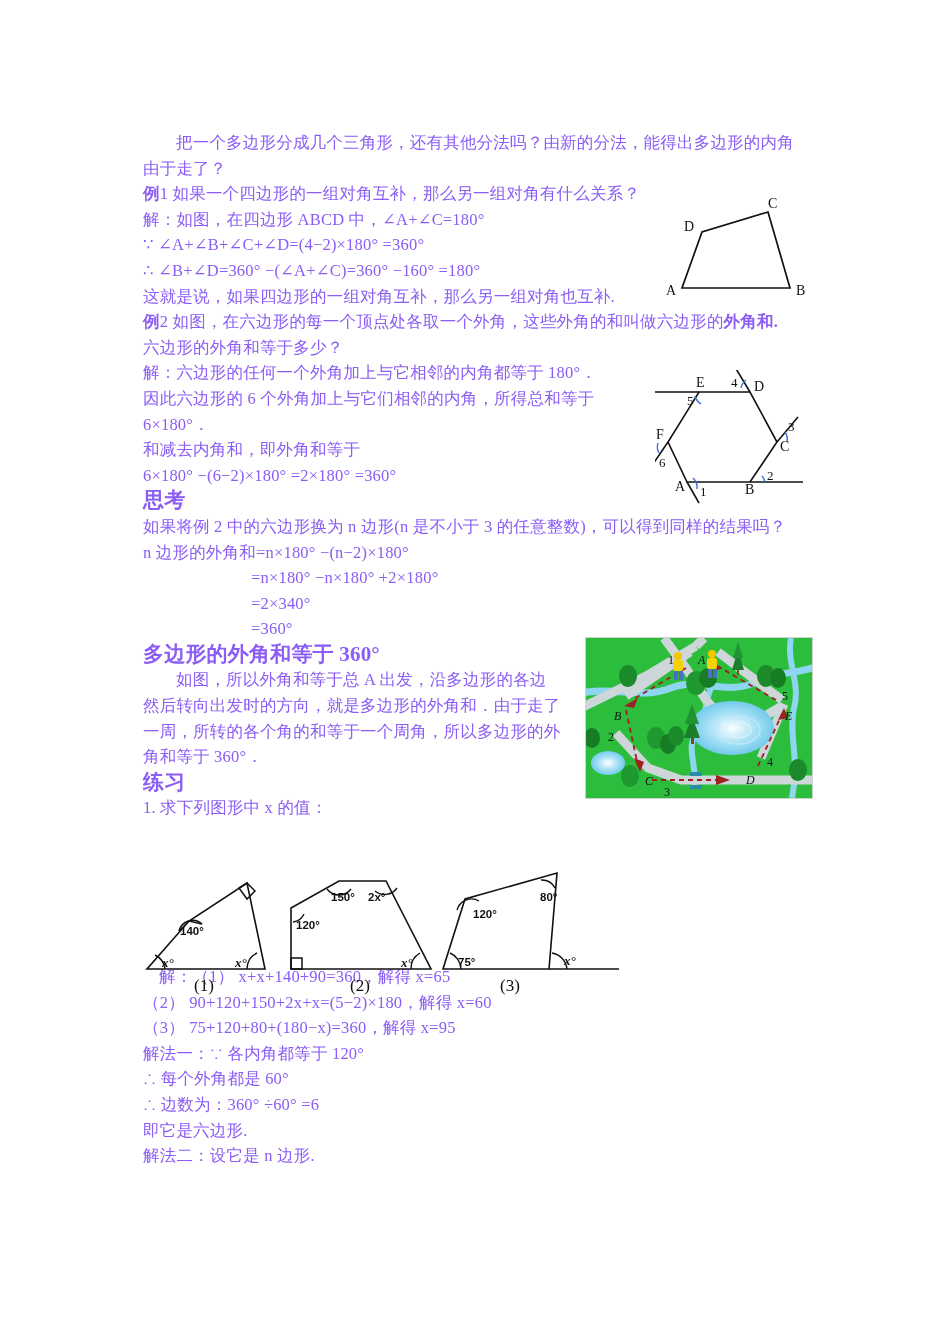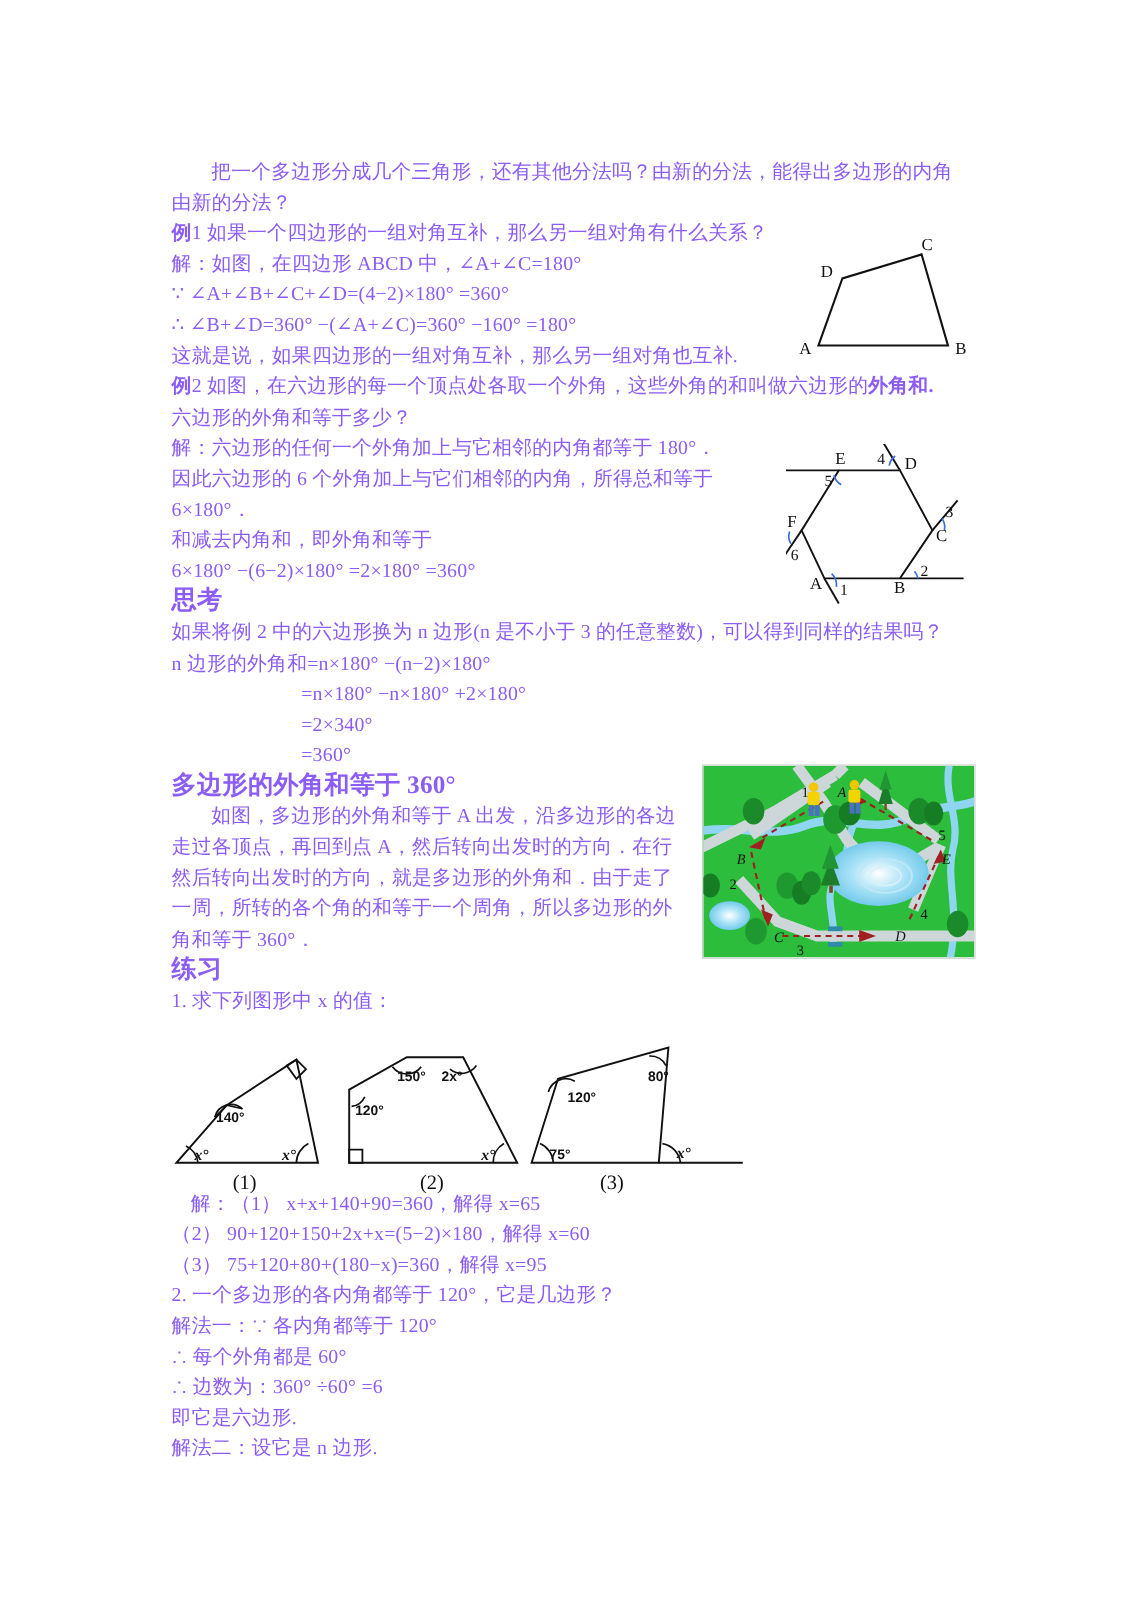--- a/index.html
+++ b/index.html
@@ -89,21 +89,21 @@
   }
 </style>
 </head>
 <body>
 
 <div class="page">
 
   <div class="content">
 
     <div class="line indent">把一个多边形分成几个三角形，还有其他分法吗？由新的分法，能得出多边形的内角</div>
-    <div class="line">由新的分法？</div>
+    <div class="line">由于走了？</div>
 
     <div class="line"><span class="bold">例</span><span>1  如果一个四边形的一组对角互补，那么另一组对角有什么关系？</span></div>
 
     <div class="line">解：如图，在四边形 ABCD 中，∠A+∠C=180°</div>
     <div class="line">∵  ∠A+∠B+∠C+∠D=(4−2)×180°  =360°</div>
     <div class="line">∴  ∠B+∠D=360°  −(∠A+∠C)=360°  −160°  =180°</div>
     <div class="line">这就是说，如果四边形的一组对角互补，那么另一组对角也互补.</div>
 
     <div class="line"><span class="bold">例</span><span>2  如图，在六边形的每一个顶点处各取一个外角，这些外角的和叫做六边形的</span><span class="bold">外角和.</span></div>
 
@@ -115,35 +115,33 @@
     <div class="line">6×180°  −(6−2)×180°  =2×180°  =360°</div>
 
     <div class="line b-head">思考</div>
     <div class="line">如果将例 2 中的六边形换为 n 边形(n 是不小于 3 的任意整数)，可以得到同样的结果吗？</div>
     <div class="line">n 边形的外角和=n×180°  −(n−2)×180°</div>
     <div class="line eqindent">=n×180°  −n×180°  +2×180°</div>
     <div class="line eqindent">=2×340°</div>
     <div class="line eqindent">=360°</div>
 
     <div class="line b-head">多边形的外角和等于 360°</div>
-    <div class="line indent">如图，多边形的外角和等于 A 出发，沿多边形的各边</div>
-    <div class="line">走过各顶点，再回到点 A，然后转向出发时的方向．在行</div>
+    <div class="line indent">如图，所以外角和等于总 A 出发，沿多边形的各边</div>
     <div class="line">然后转向出发时的方向，就是多边形的外角和．由于走了</div>
     <div class="line">一周，所转的各个角的和等于一个周角，所以多边形的外</div>
     <div class="line">角和等于 360°．</div>
 
     <div class="line b-head">练习</div>
     <div class="line">1. 求下列图形中 x 的值：</div>
 
     <div style="height:143px"></div>
 
     <div class="line pad-l-1">解：（1） x+x+140+90=360，解得  x=65</div>
     <div class="line">（2） 90+120+150+2x+x=(5−2)×180，解得  x=60</div>
     <div class="line">（3） 75+120+80+(180−x)=360，解得  x=95</div>
-    <div class="line">2. 一个多边形的各内角都等于 120°，它是几边形？</div>
     <div class="line">解法一：∵  各内角都等于 120°</div>
     <div class="line">∴  每个外角都是 60°</div>
     <div class="line">∴  边数为：360°  ÷60°  =6</div>
     <div class="line">即它是六边形.</div>
     <div class="line">解法二：设它是 n 边形.</div>
 
   </div>
 
   <div class="fig" style="left:660px; top:178px;">
     <svg width="160" height="110" viewBox="0 0 160 110">

